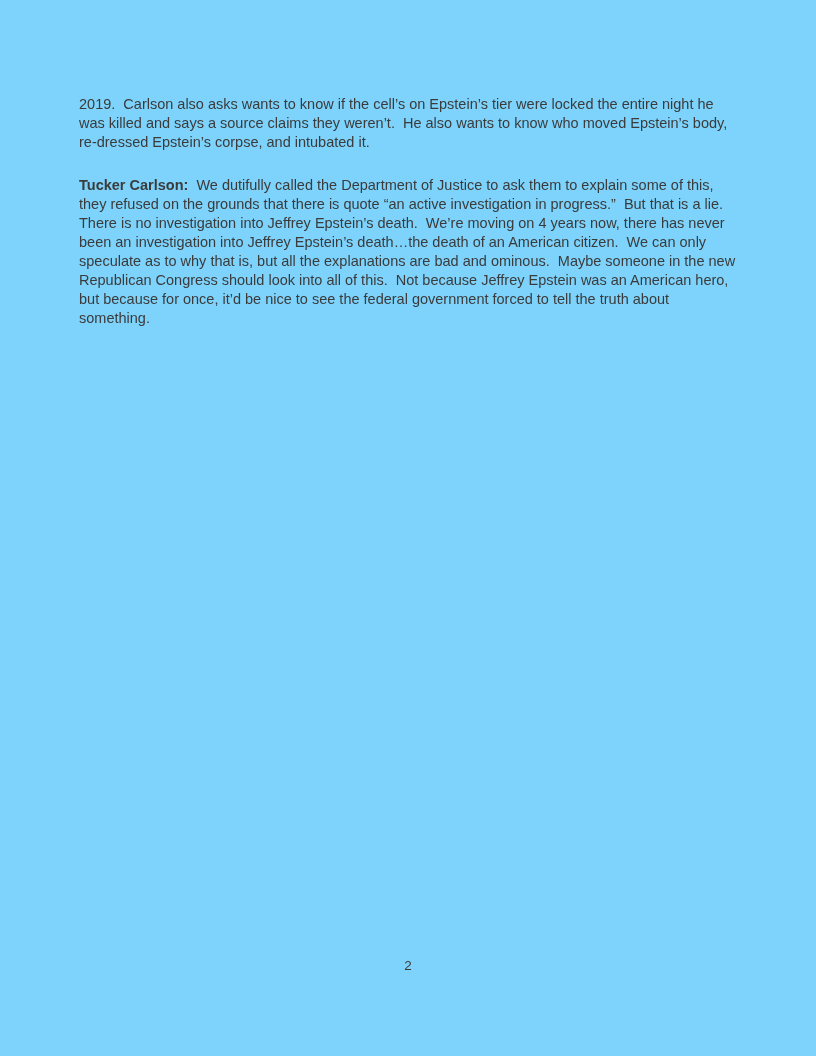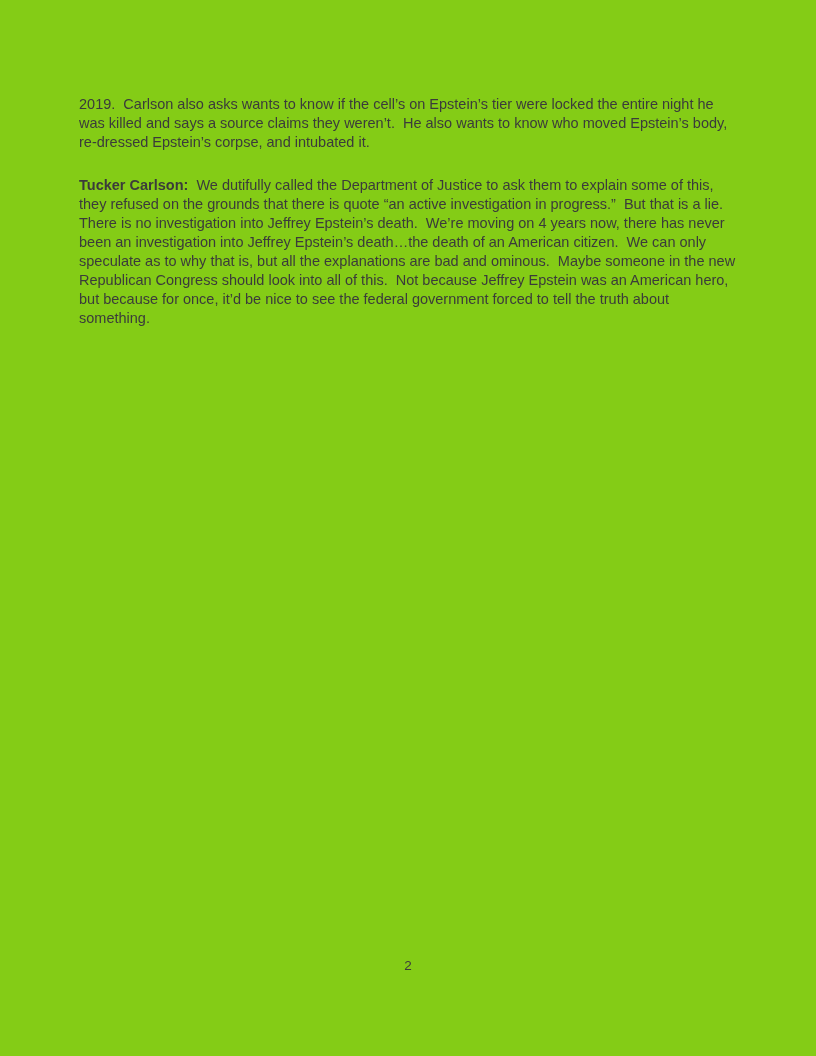--- a/index.html
+++ b/index.html
@@ -11,21 +11,21 @@
     width: 816px;
     height: 1056px;
     position: relative;
     font-family: "Liberation Sans", sans-serif;
     color: #3b3b3b;
     overflow: hidden;
   }
   .page {
     position: absolute;
     inset: 0;
-    background: #84cc16;
+    background: #7dd3fc;
   }
   .content {
     position: absolute;
     top: 95px;
     left: 79px;
     width: 662px;
   }
   p.doc-para {
     margin: 0 0 24px 0;
     font-size: 14.5px;

